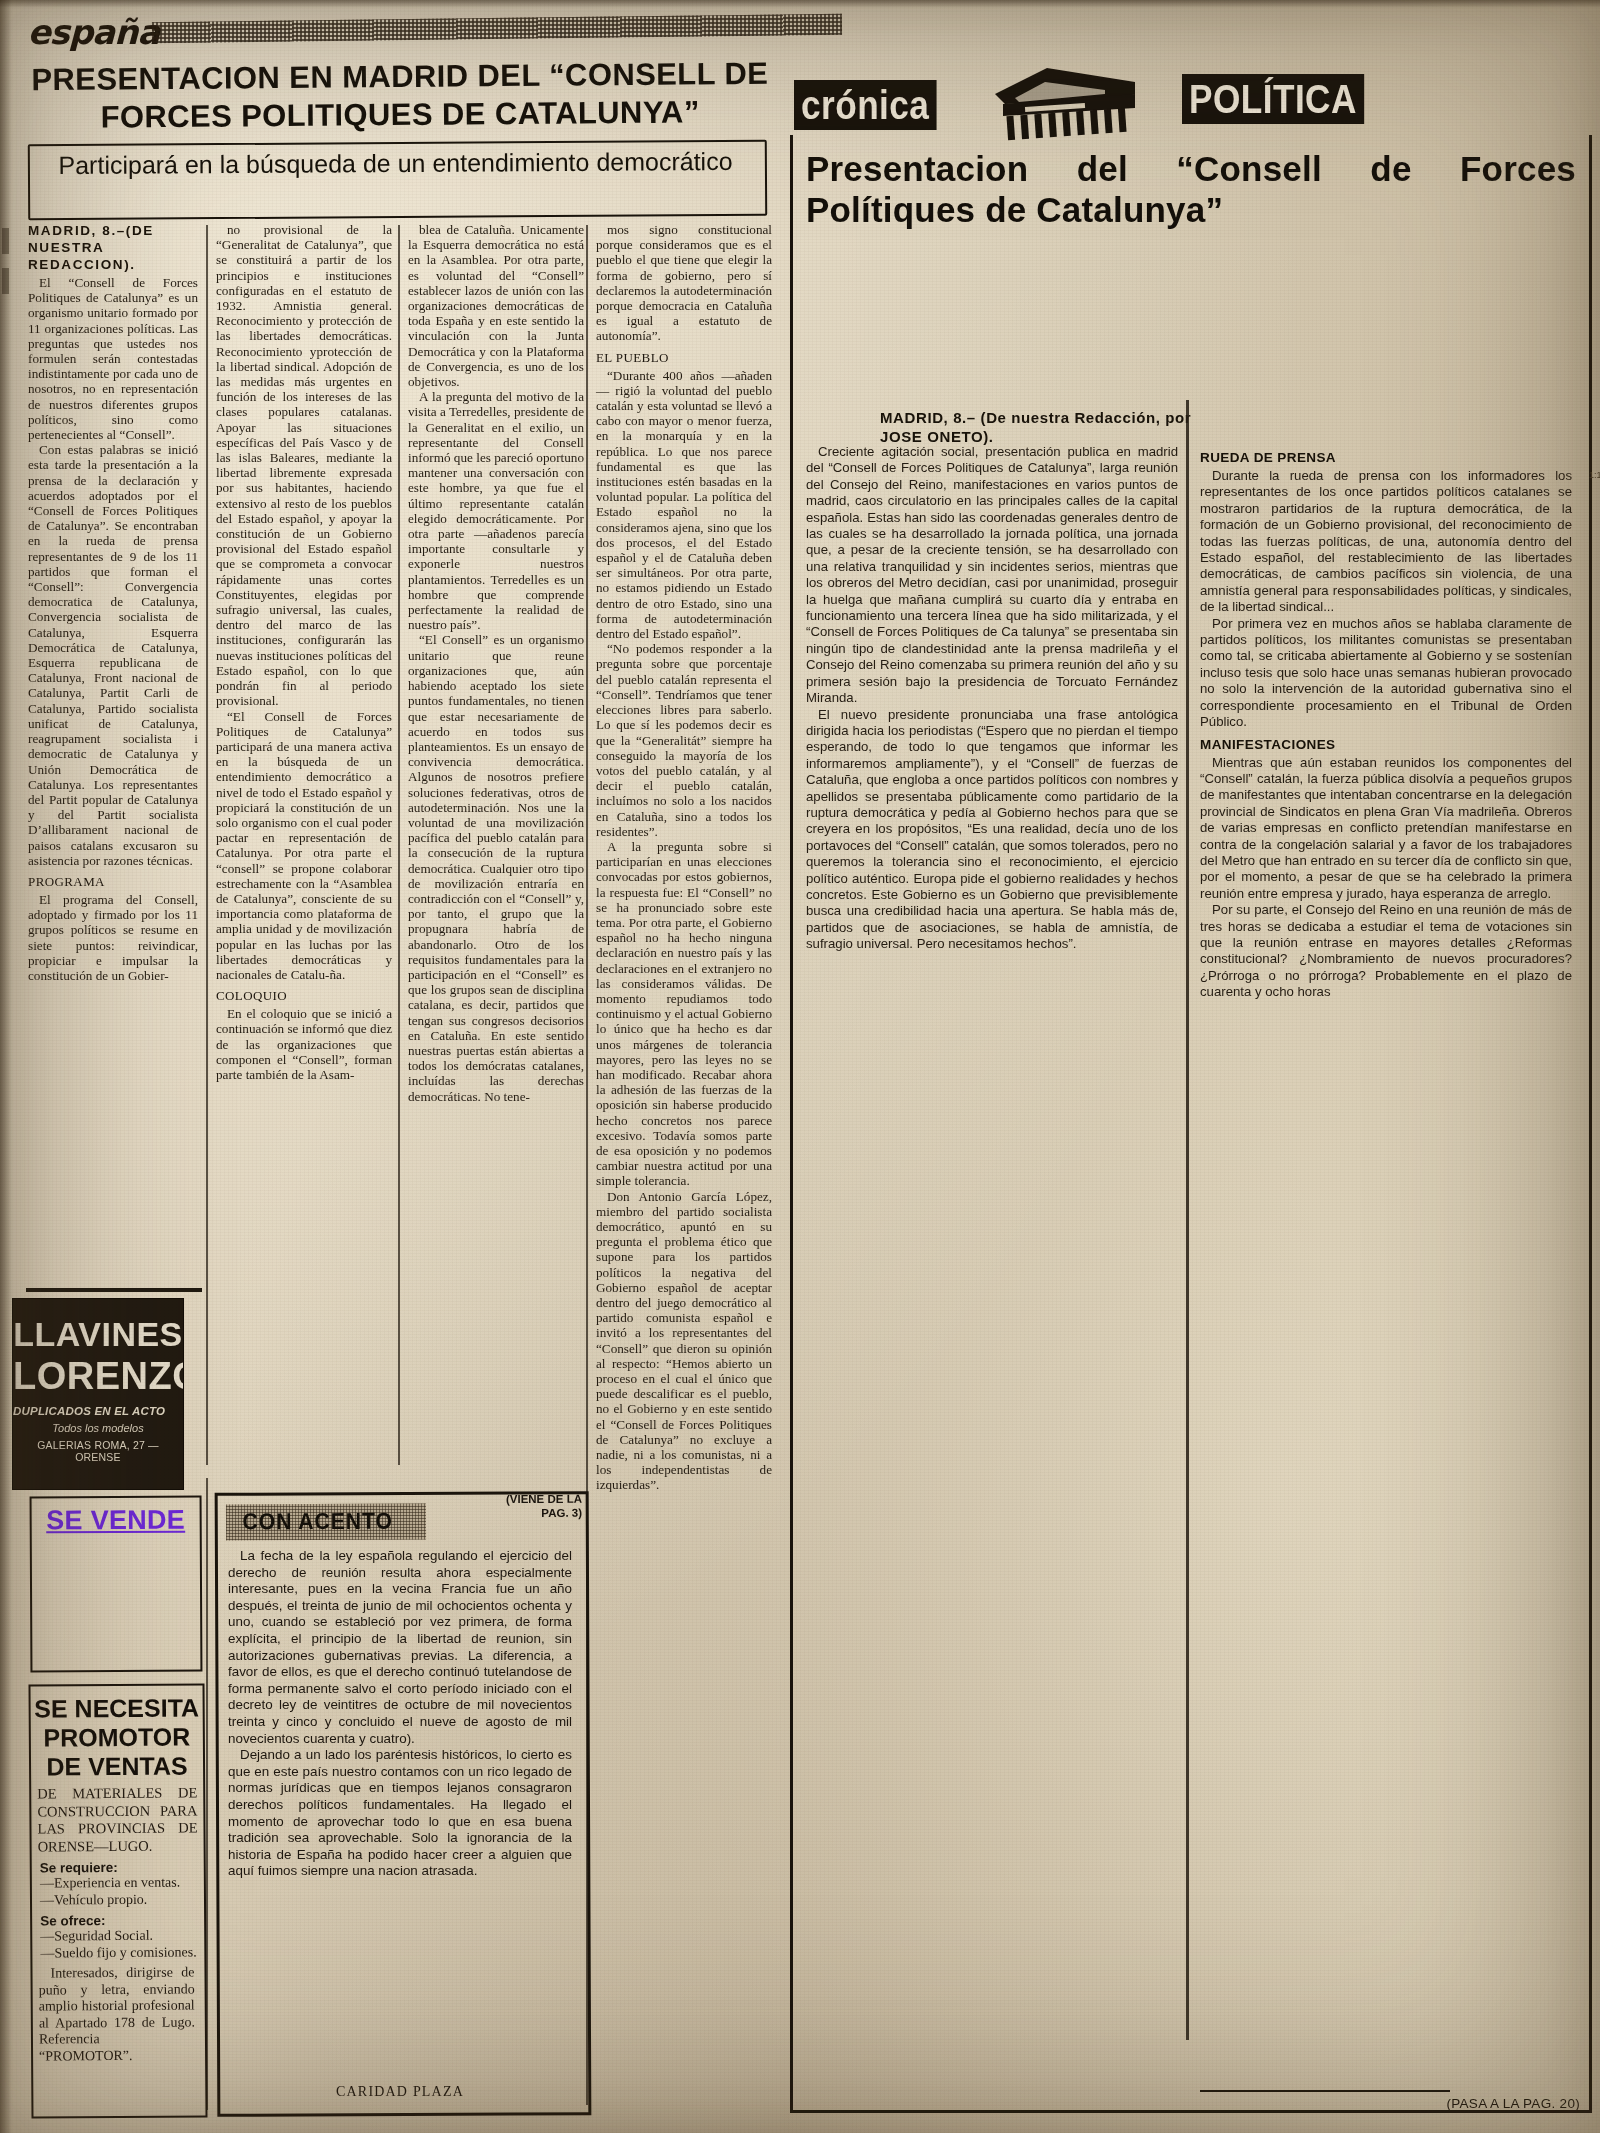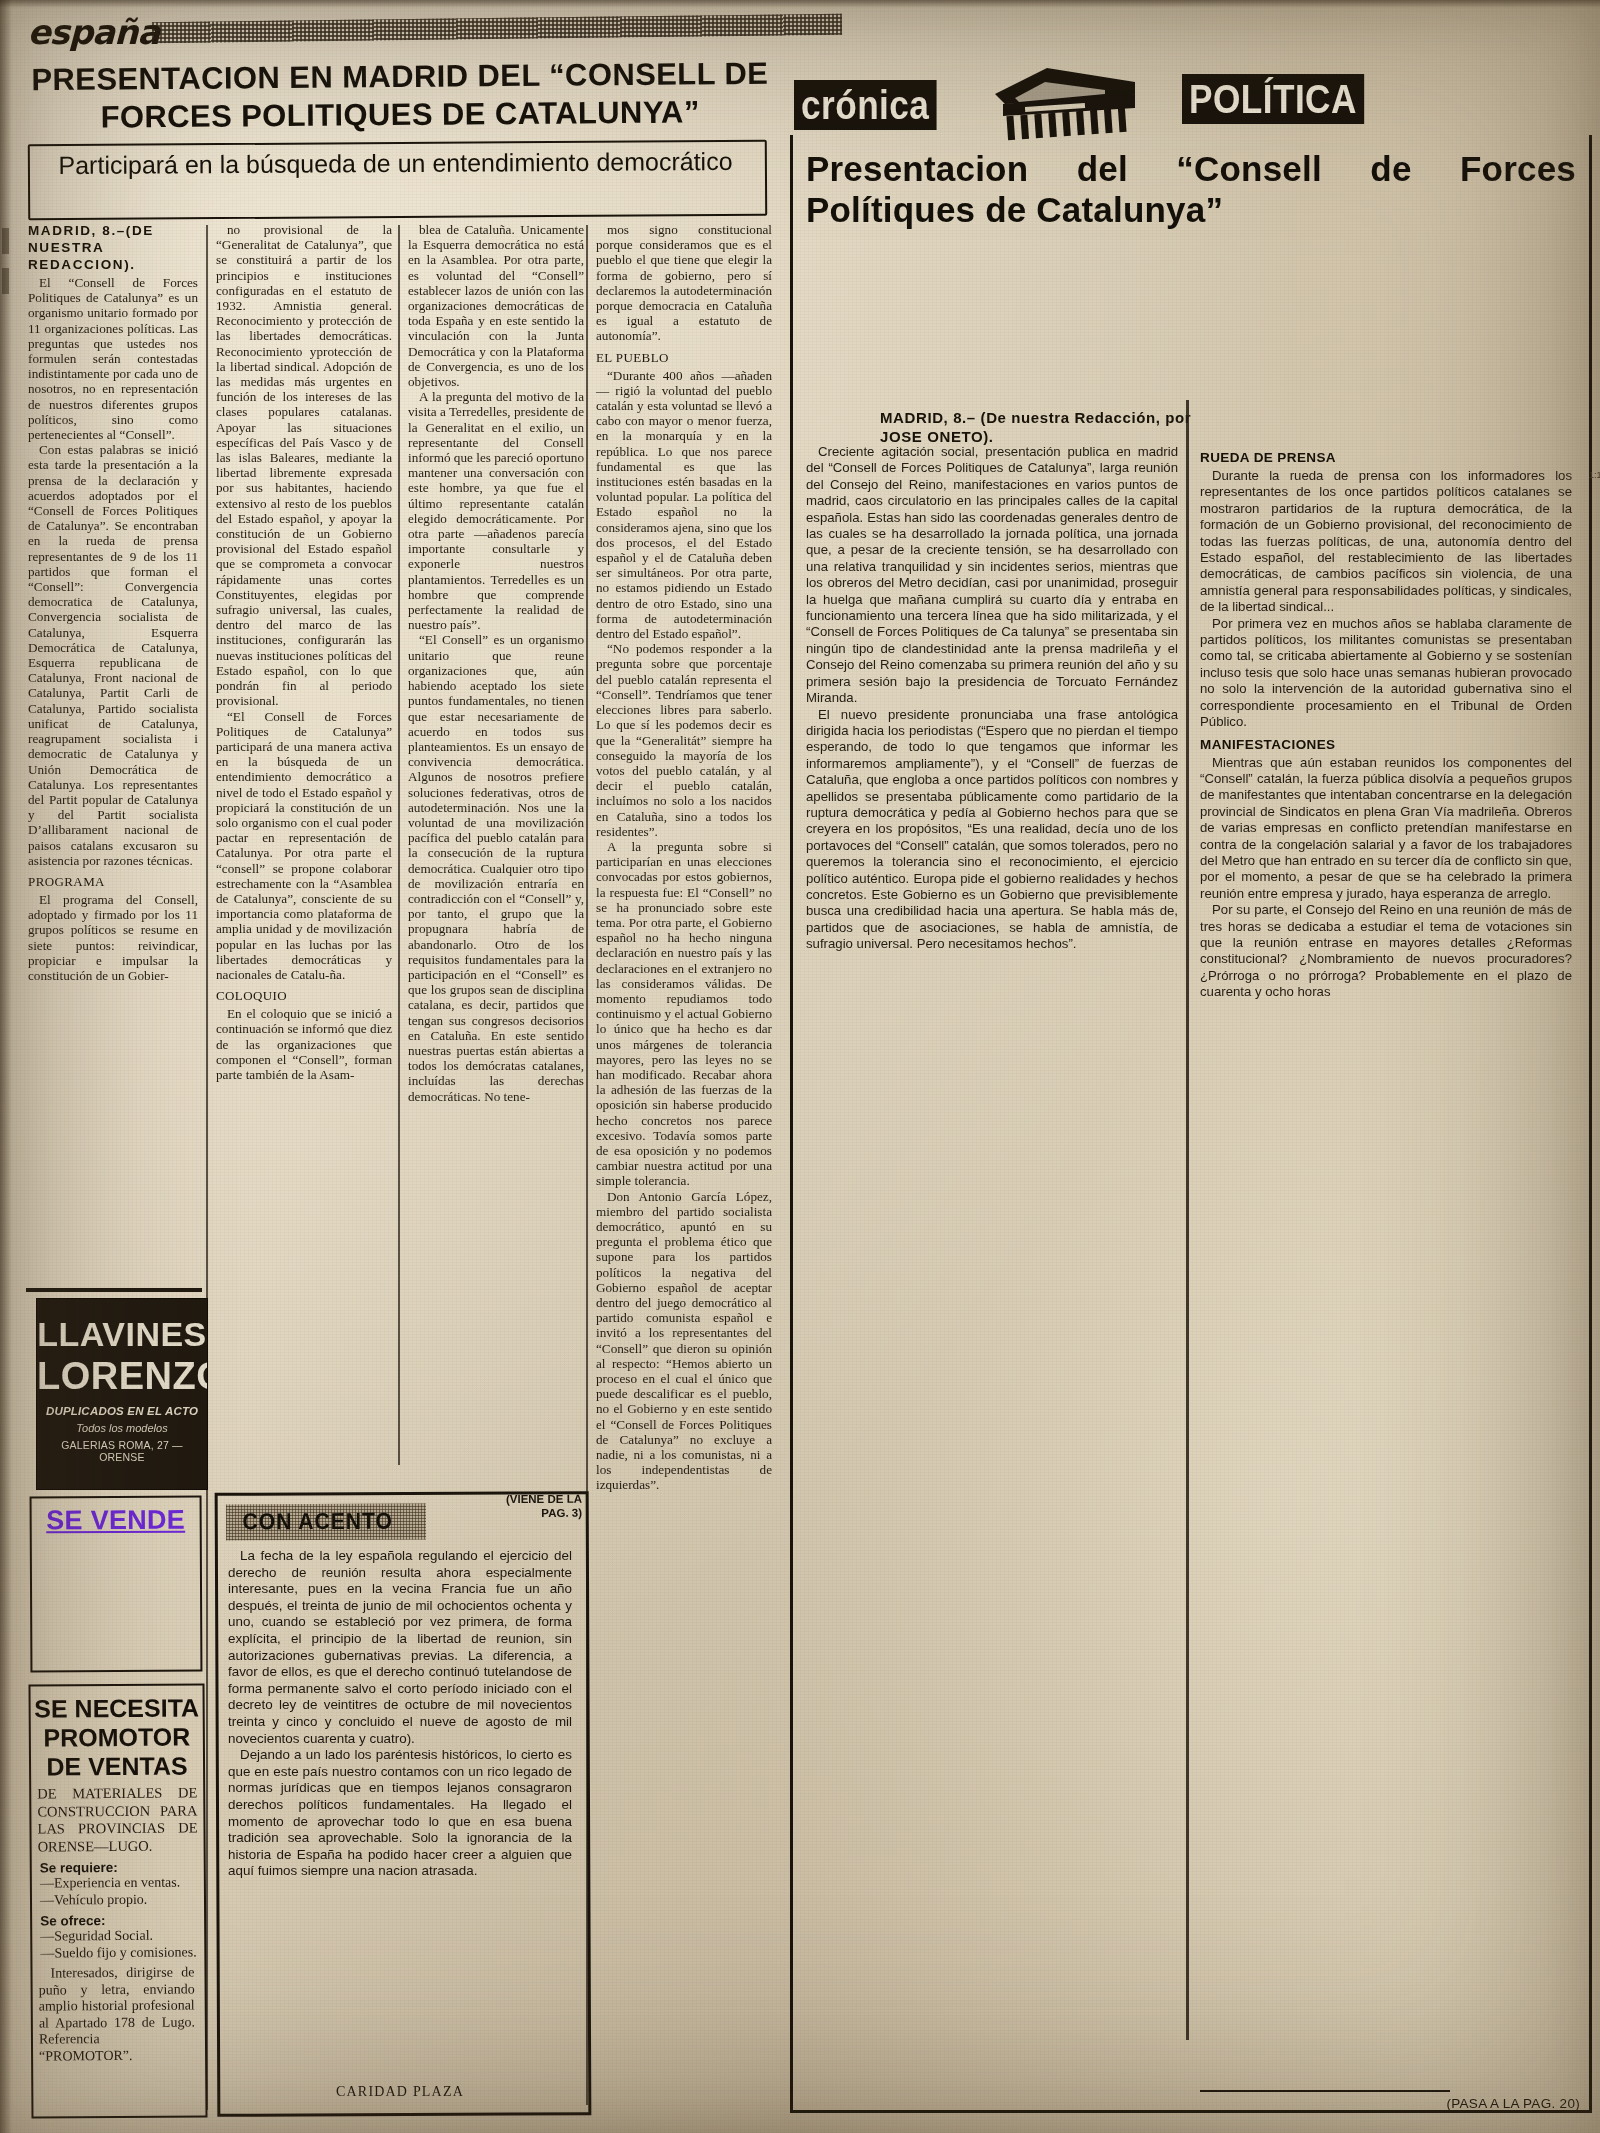--- a/index.html
+++ b/index.html
@@ -100,36 +100,36 @@
     font-weight:bold;font-size:13.5px;line-height:17px;
     letter-spacing:1.6px;color:#191209;
     margin-bottom:2px;
   }
 
   
   .vrule{position:absolute;width:1.6px;background:#2b2318;opacity:.75;}
 
   
   #ad-llavines{
-    position:absolute;left:36px;top:1298px;width:170px;height:190px;
+    position:absolute;left:12px;top:1298px;width:170px;height:190px;
     background:#211a11;
     border:1px solid #120d07;
     overflow:hidden;
   }
   .llav-line1,.llav-line2{
     font-family:"Liberation Sans", sans-serif;
     font-weight:bold;color:#e4dcca;text-align:center;
     letter-spacing:.5px;line-height:1;
   }
   .llav-line1{font-size:34px;margin-top:18px;}
   .llav-line2{font-size:38px;margin-top:6px;}
   .llav-sub{
     font-family:"Liberation Sans", sans-serif;
     font-style:italic;font-weight:bold;font-size:11.5px;
-    color:#ded5c2;text-align:center;margin-top:10px;letter-spacing:.2px;
+    color:#ded5c2;text-align:left;margin-top:10px;letter-spacing:.2px;
   }
   .llav-sub2{
     font-family:"Liberation Sans", sans-serif;
     font-style:italic;font-size:11px;color:#d8cfbc;text-align:center;margin-top:5px;
   }
   .llav-sub3{
     font-family:"Liberation Sans", sans-serif;
     font-size:10.5px;color:#ded5c2;text-align:center;margin-top:5px;letter-spacing:.2px;
   }
   #rule-above-llavines{

